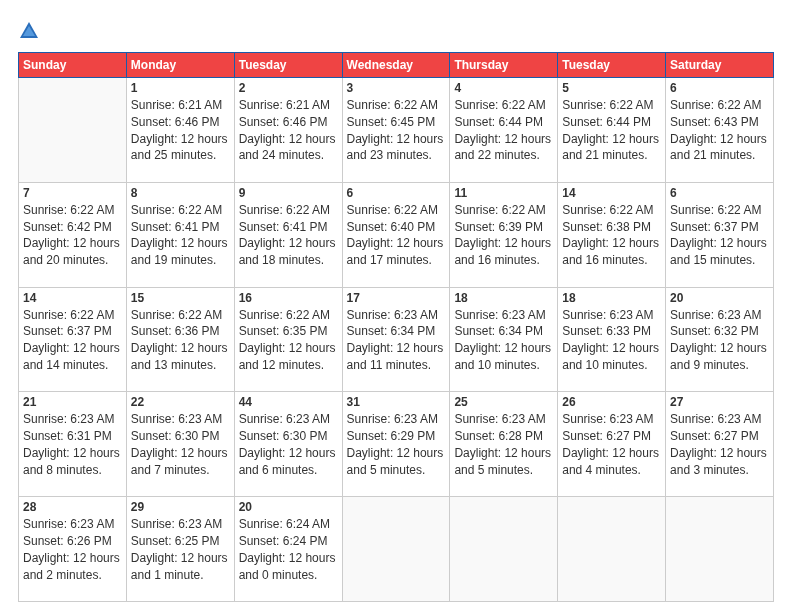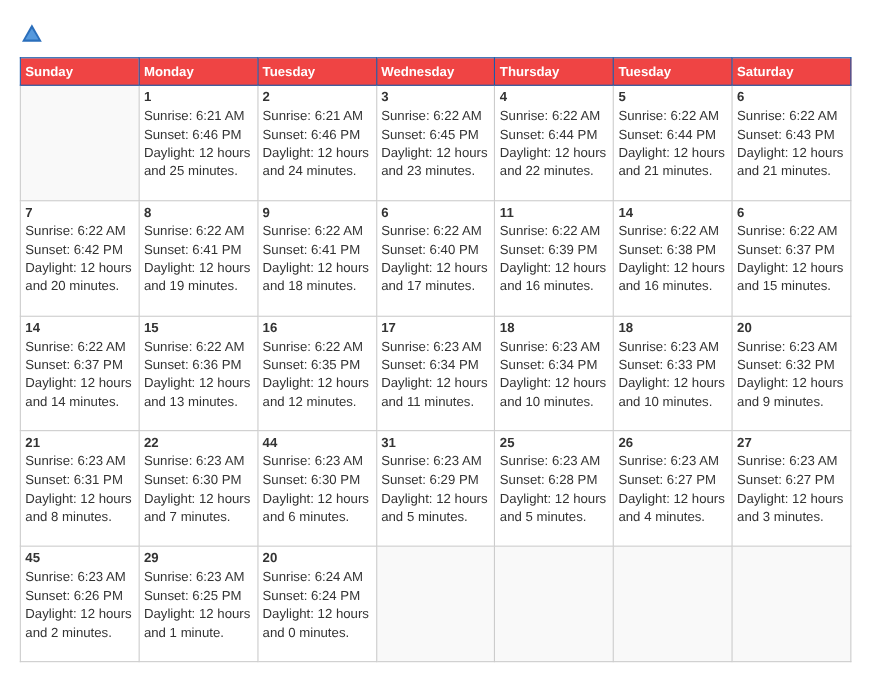--- a/index.html
+++ b/index.html
@@ -247,21 +247,21 @@
             <span class="day-number">26</span>
             <div class="day-info">Sunrise: 6:23 AM<br>Sunset: 6:27 PM<br>Daylight: 12 hours and 4 minutes.</div>
           </td>
           <td>
             <span class="day-number">27</span>
             <div class="day-info">Sunrise: 6:23 AM<br>Sunset: 6:27 PM<br>Daylight: 12 hours and 3 minutes.</div>
           </td>
         </tr>
         <tr>
           <td>
-            <span class="day-number">45</span>
+            <span class="day-number">28</span>
             <div class="day-info">Sunrise: 6:23 AM<br>Sunset: 6:26 PM<br>Daylight: 12 hours and 2 minutes.</div>
           </td>
           <td>
             <span class="day-number">29</span>
             <div class="day-info">Sunrise: 6:23 AM<br>Sunset: 6:25 PM<br>Daylight: 12 hours and 1 minute.</div>
           </td>
           <td>
             <span class="day-number">20</span>
             <div class="day-info">Sunrise: 6:24 AM<br>Sunset: 6:24 PM<br>Daylight: 12 hours and 0 minutes.</div>
           </td>

